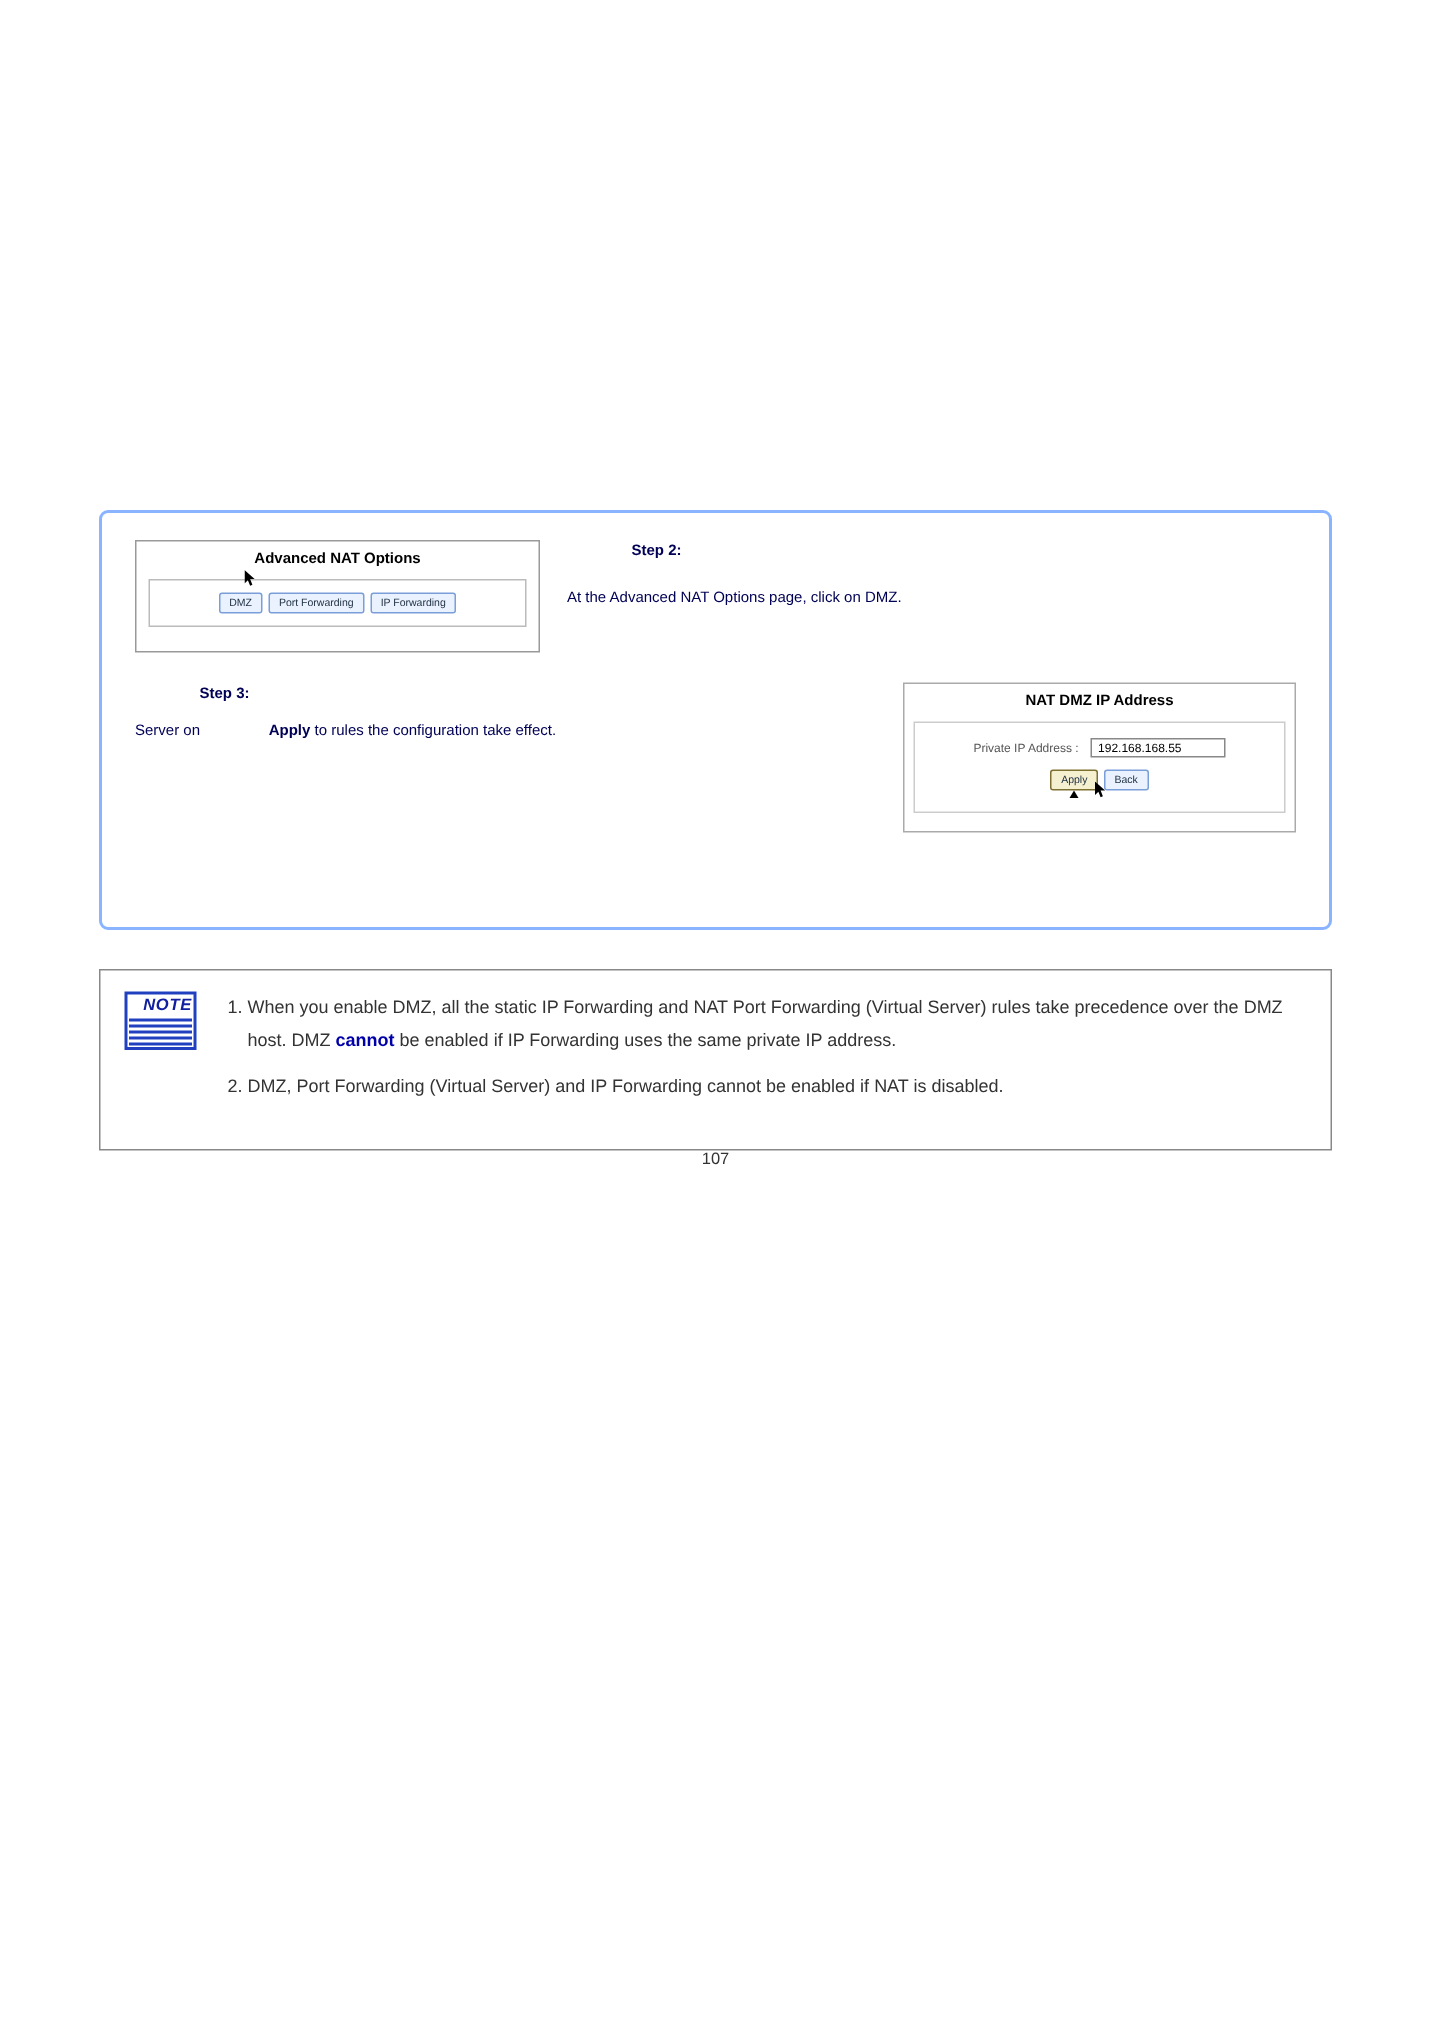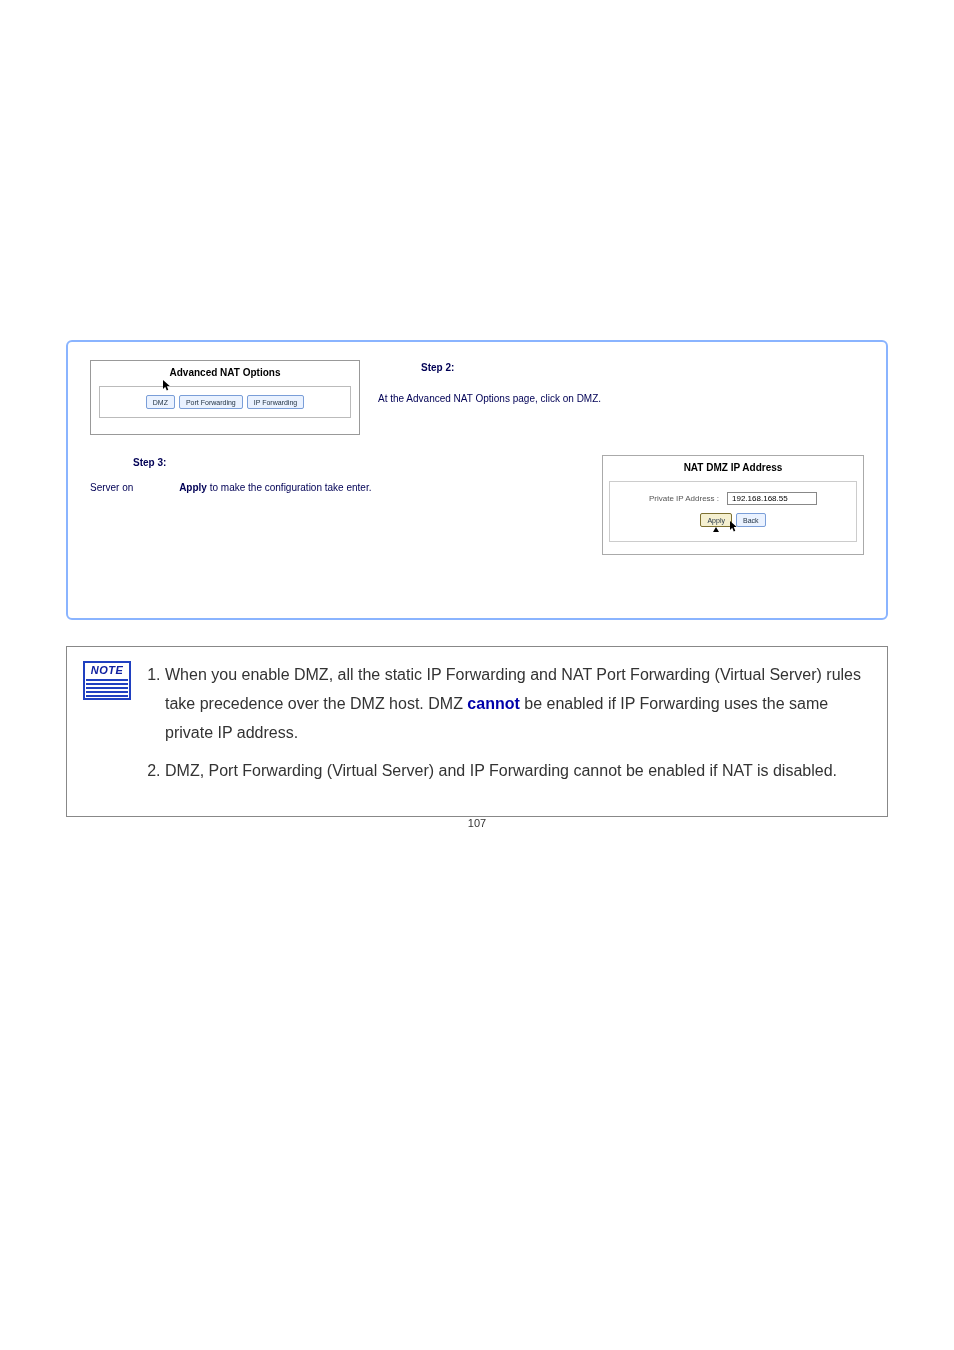--- a/index.html
+++ b/index.html
@@ -155,36 +155,36 @@
   .note-icon-inner {
     border: 2px solid #2040c0;
     width: 48px;
     padding: 1px;
   }
   .note-word {
     font-weight: bold;
     font-style: italic;
     font-size: 11px;
     color: #1020a0;
-    text-align: center;
+    text-align: right;
     letter-spacing: 0.5px;
   }
   .note-lines {
     display: flex;
     flex-direction: column;
     gap: 2px;
     margin-top: 3px;
   }
   .note-line {
     height: 2px;
     background: #2040c0;
   }
   .note-body {
     flex: 1;
-    font-size: 16px;
+    font-size: 12px;
     color: #333;
     line-height: 1.8;
   }
   .note-body ol {
     margin: 0;
     padding-left: 18px;
   }
   .note-body li { margin-bottom: 10px; }
   .emph { color: #00a; font-weight: bold; }
 
@@ -220,21 +220,21 @@
       </div>
     </div>
   </div>
 
   <div class="step-row" style="align-items:flex-start;">
     <div class="step-text" style="flex:1;">
       <div>
         <span class="step-strong">Step 3:</span>
       </div>
       <div style="margin-top:10px;">
-        <span>Server on </span><span class="step-strong">Apply</span><span> to make the configuration take enter.</span>
+        <span>Server on </span><span class="step-strong">Apply</span><span> to rules the configuration take effect.</span>
       </div>
     </div>
 
     <div class="dmz-box" style="position:relative;">
       <div class="dmz-title">NAT DMZ IP Address</div>
       <div class="dmz-inner">
         <div class="dmz-row">
           <span class="dmz-label">Private IP Address :</span>
           <input class="dmz-input" value="192.168.168.55" style="">
         </div>

